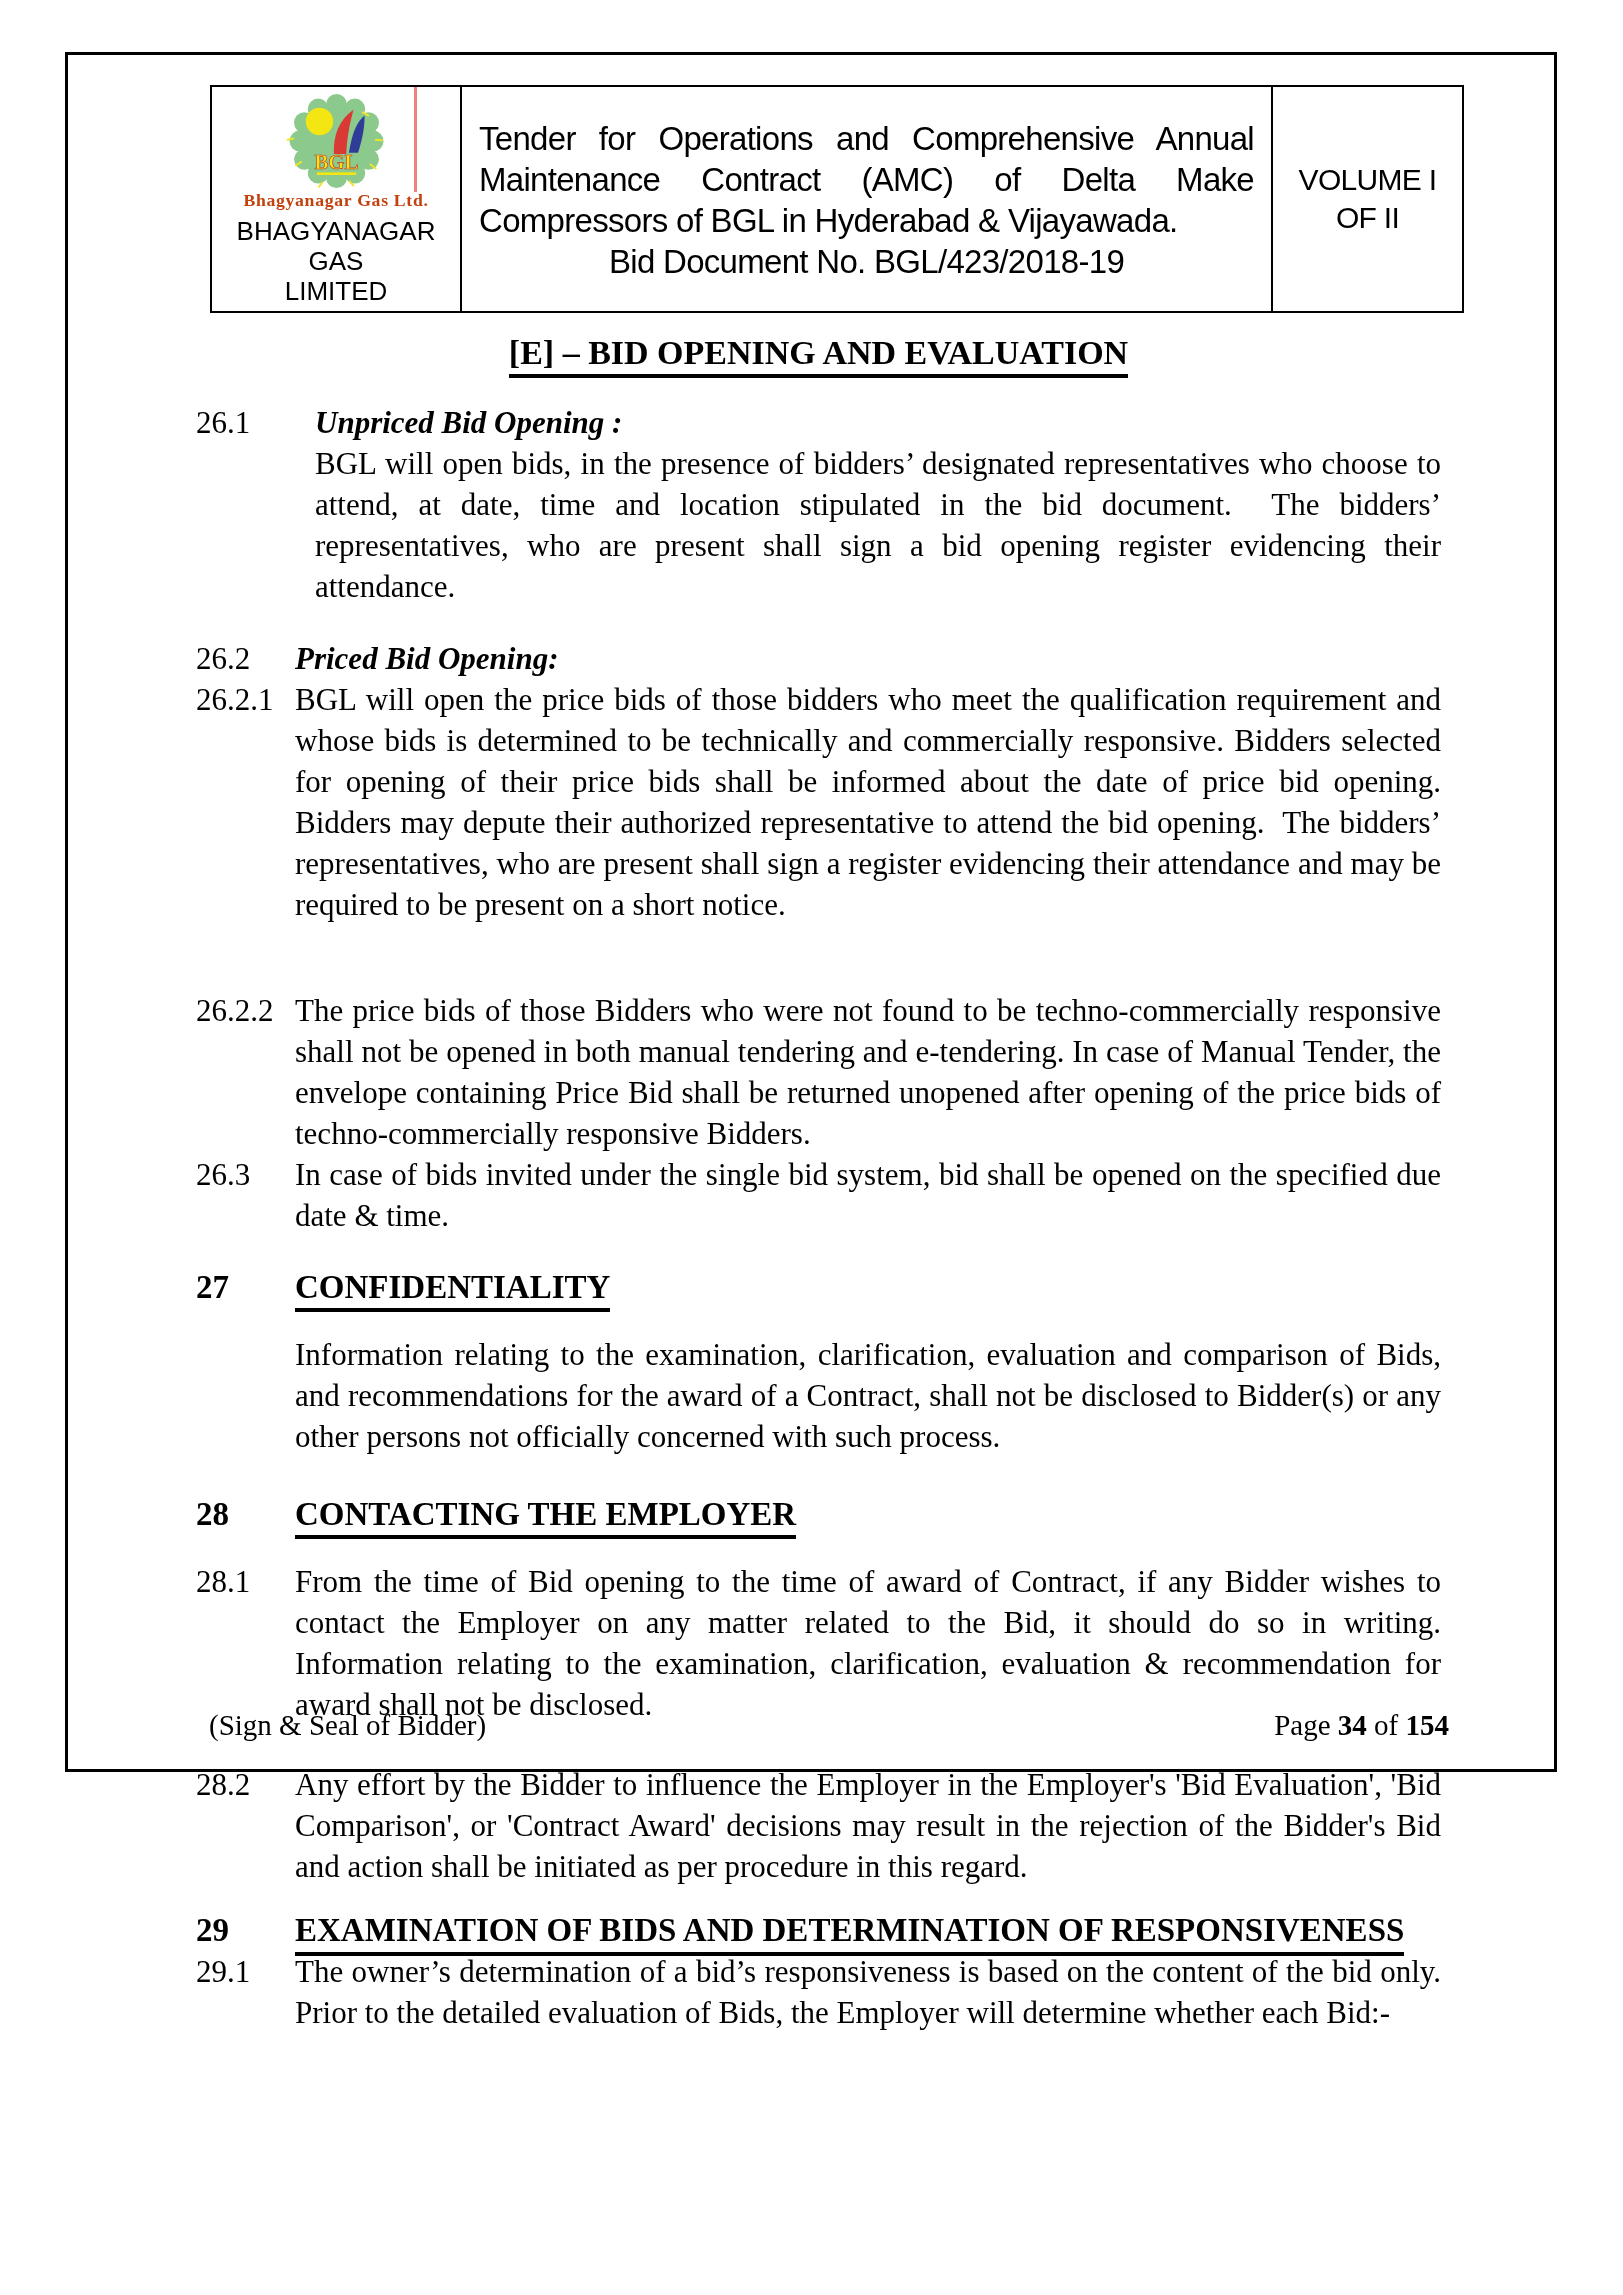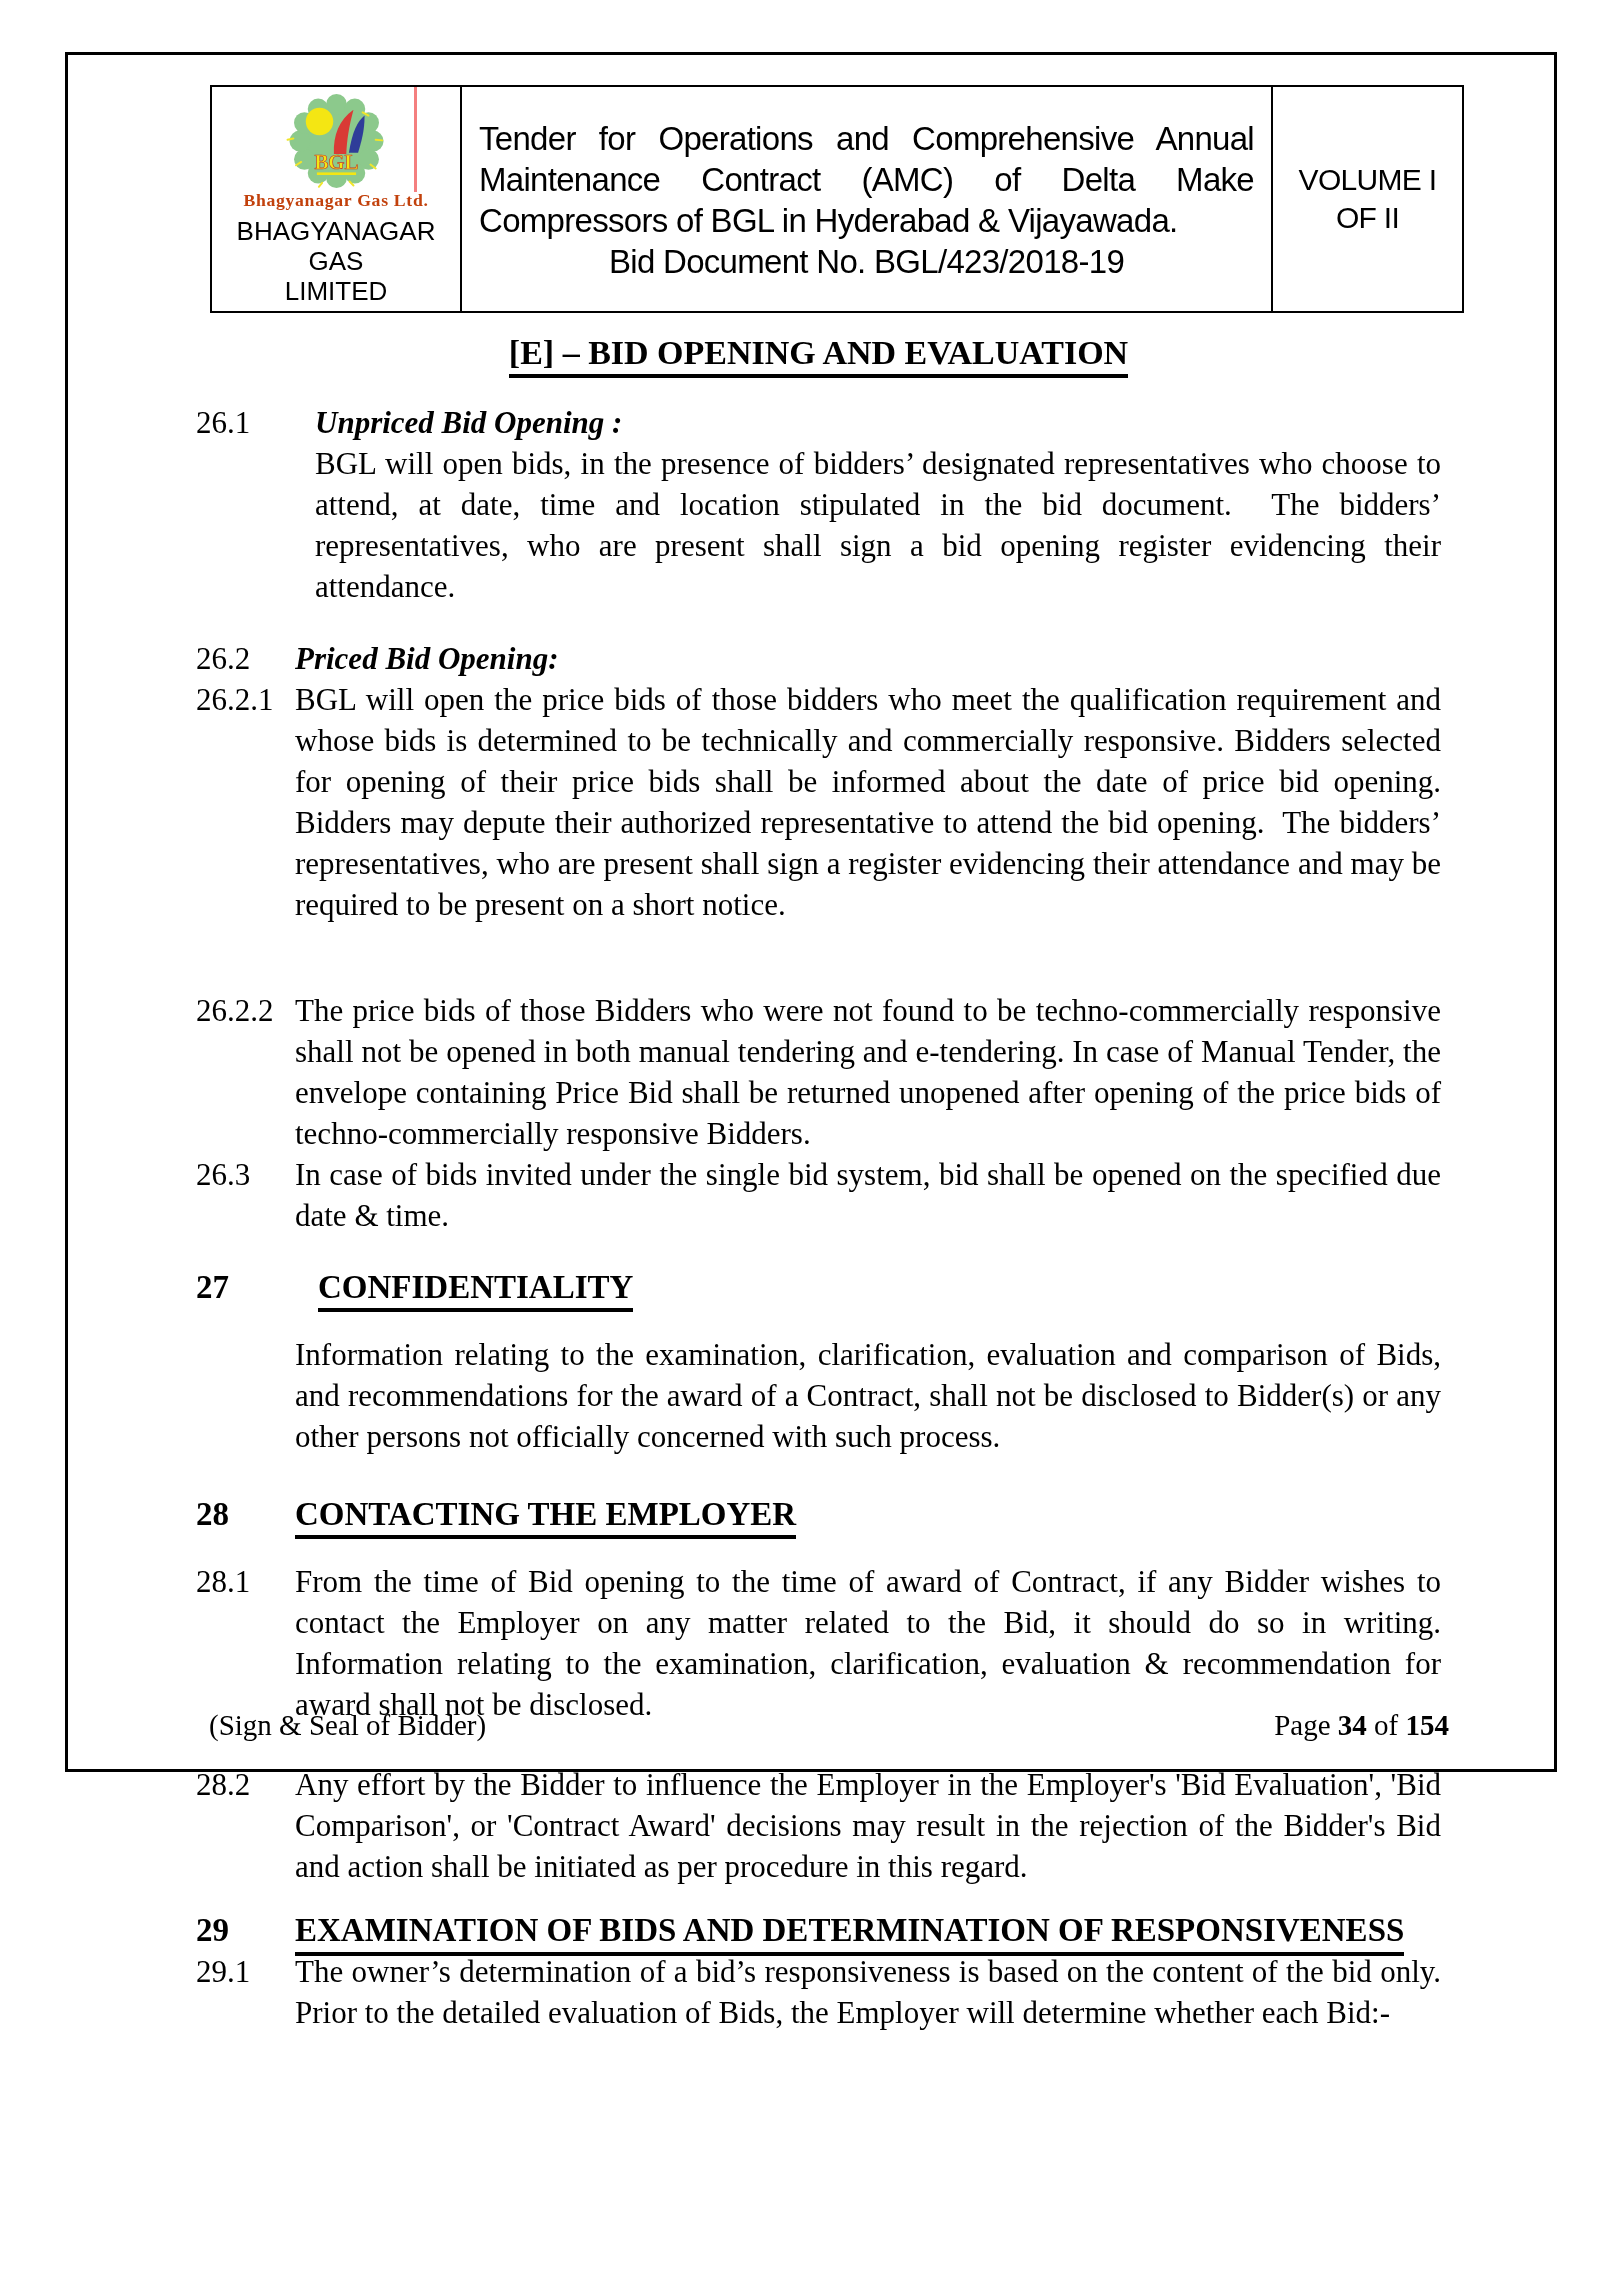--- a/index.html
+++ b/index.html
@@ -90,21 +90,21 @@
   .sub { font-weight: bold; font-style: italic; }
   .standalone { margin-left: 99px; text-align: justify; }
 
   #row-pt   { margin-top: 18.3px; }
   #row-26   { margin-top: 29px; }
   #row-26-1 { margin-top: 29px; gap: 20px; }
   #row-26-2 { margin-top: 31px; }
   #row-26-2-1 { margin-top: 0; }
   #row-26-2-2 { margin-top: 65px; }
   #row-26-3 { margin-top: 0; }
-  #row-27   { margin-top: 31px; gap: 23px; }
+  #row-27   { margin-top: 31px; }
   #para-27  { margin-top: 26px; }
   #row-28   { margin-top: 37px; }
   #row-28-1 { margin-top: 26px; }
   #row-28-2 { margin-top: 39px; }
   #row-29   { margin-top: 23.6px; }
   #row-29-1 { margin-top: 0; }
 
   
   .footer {
     position: absolute;

